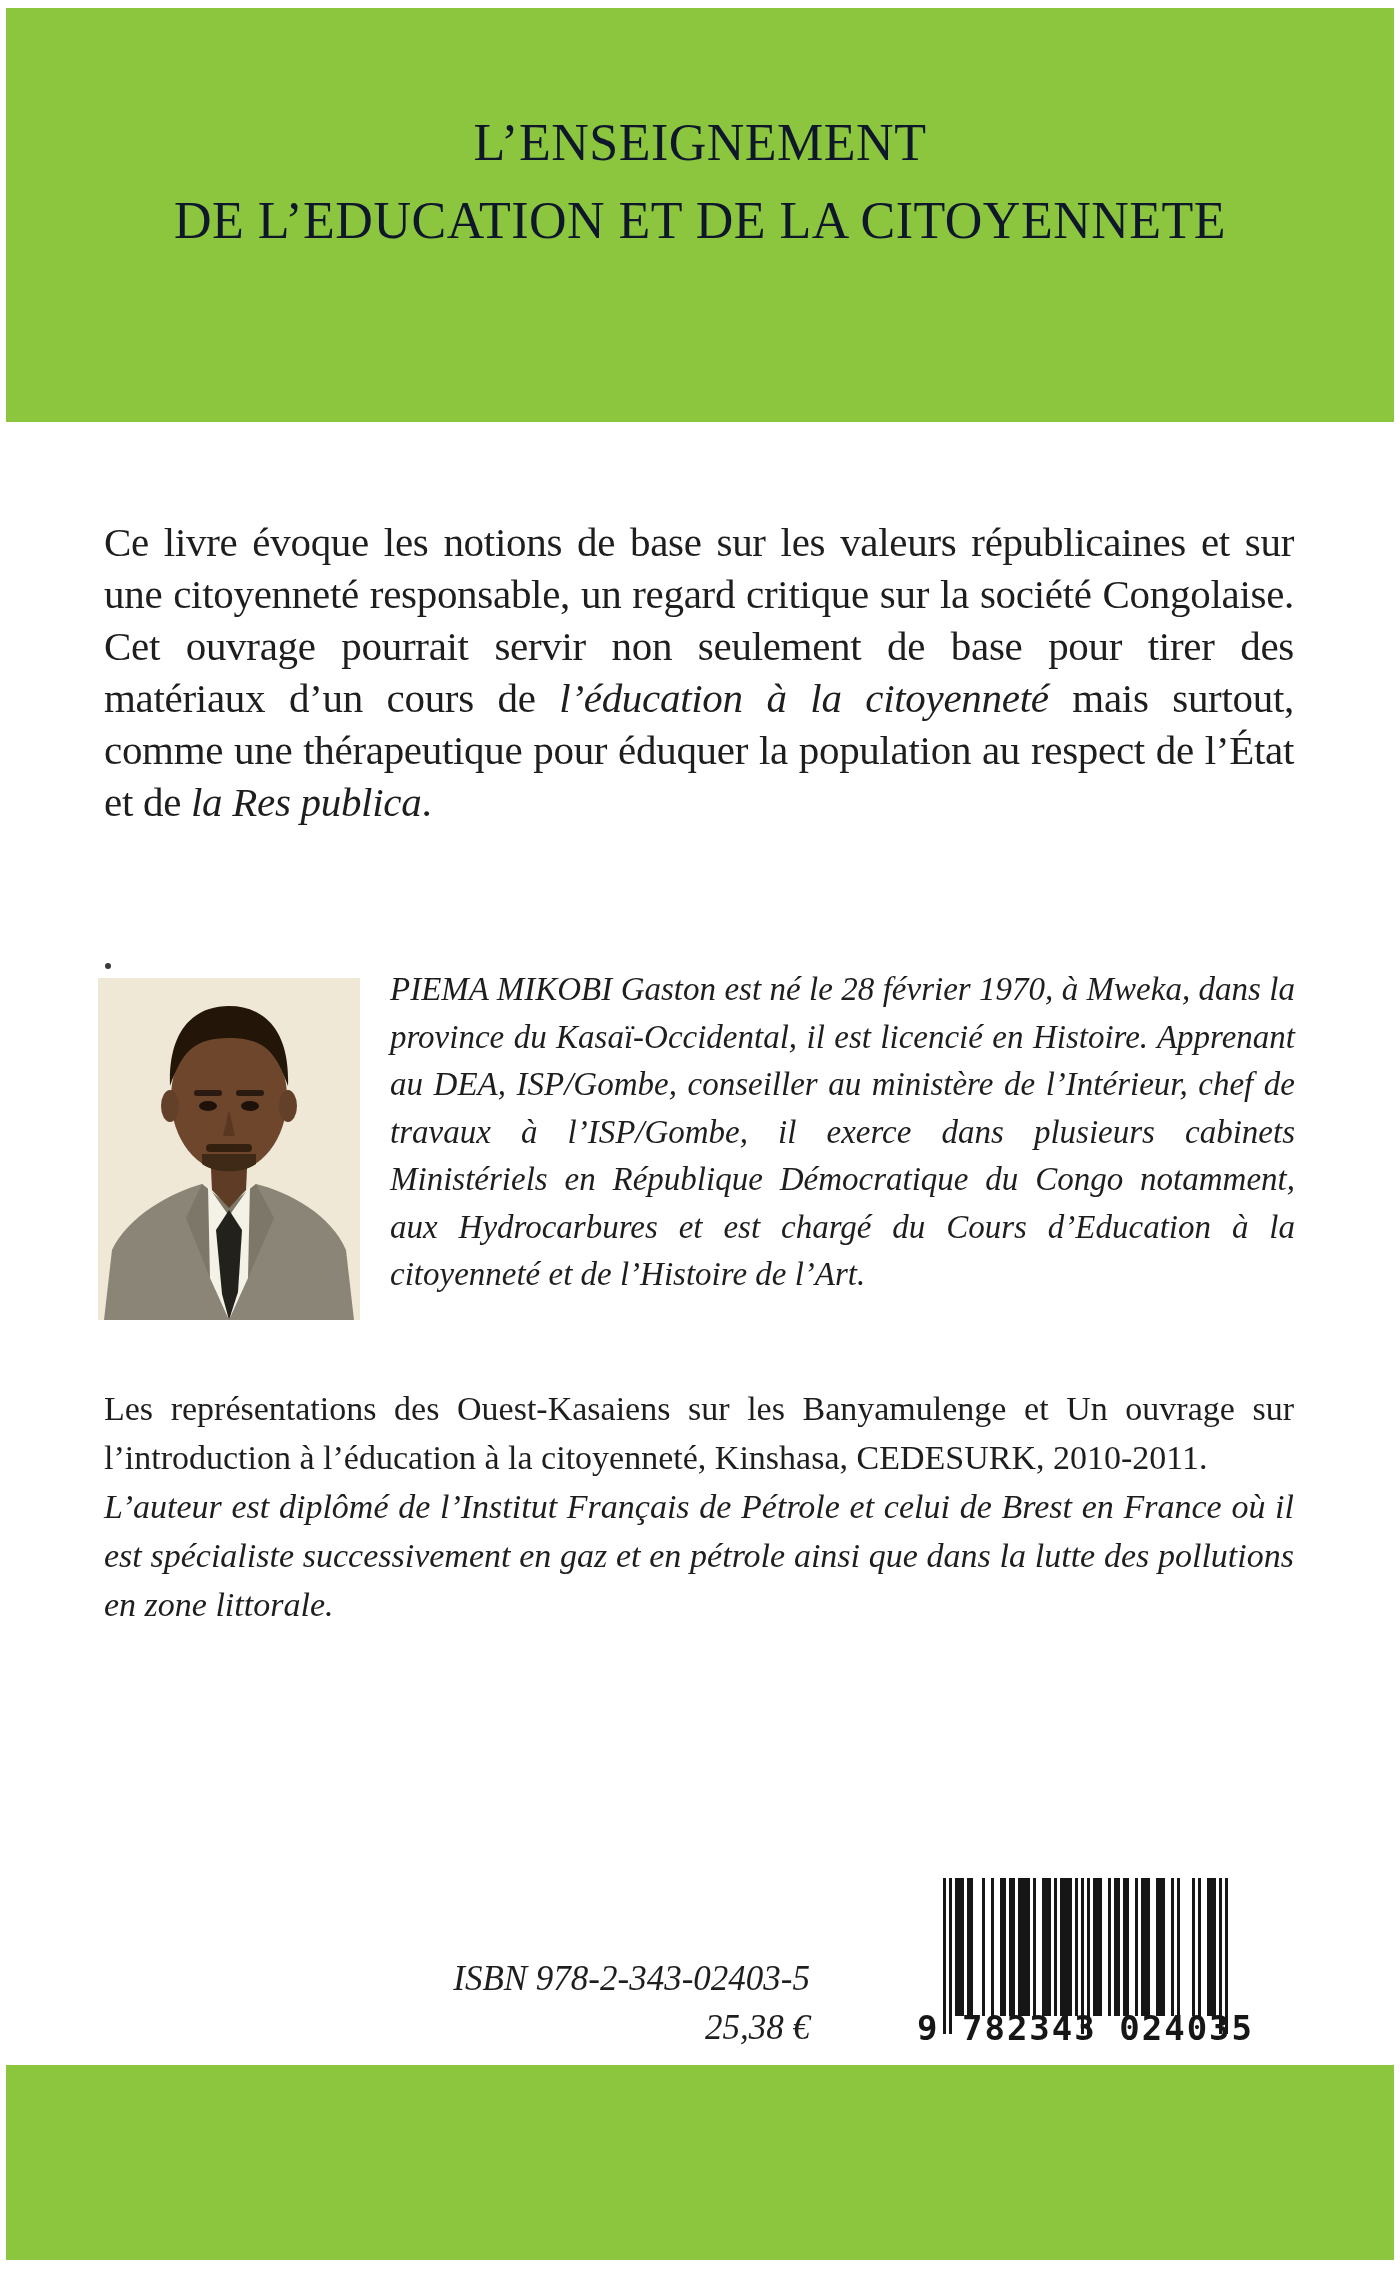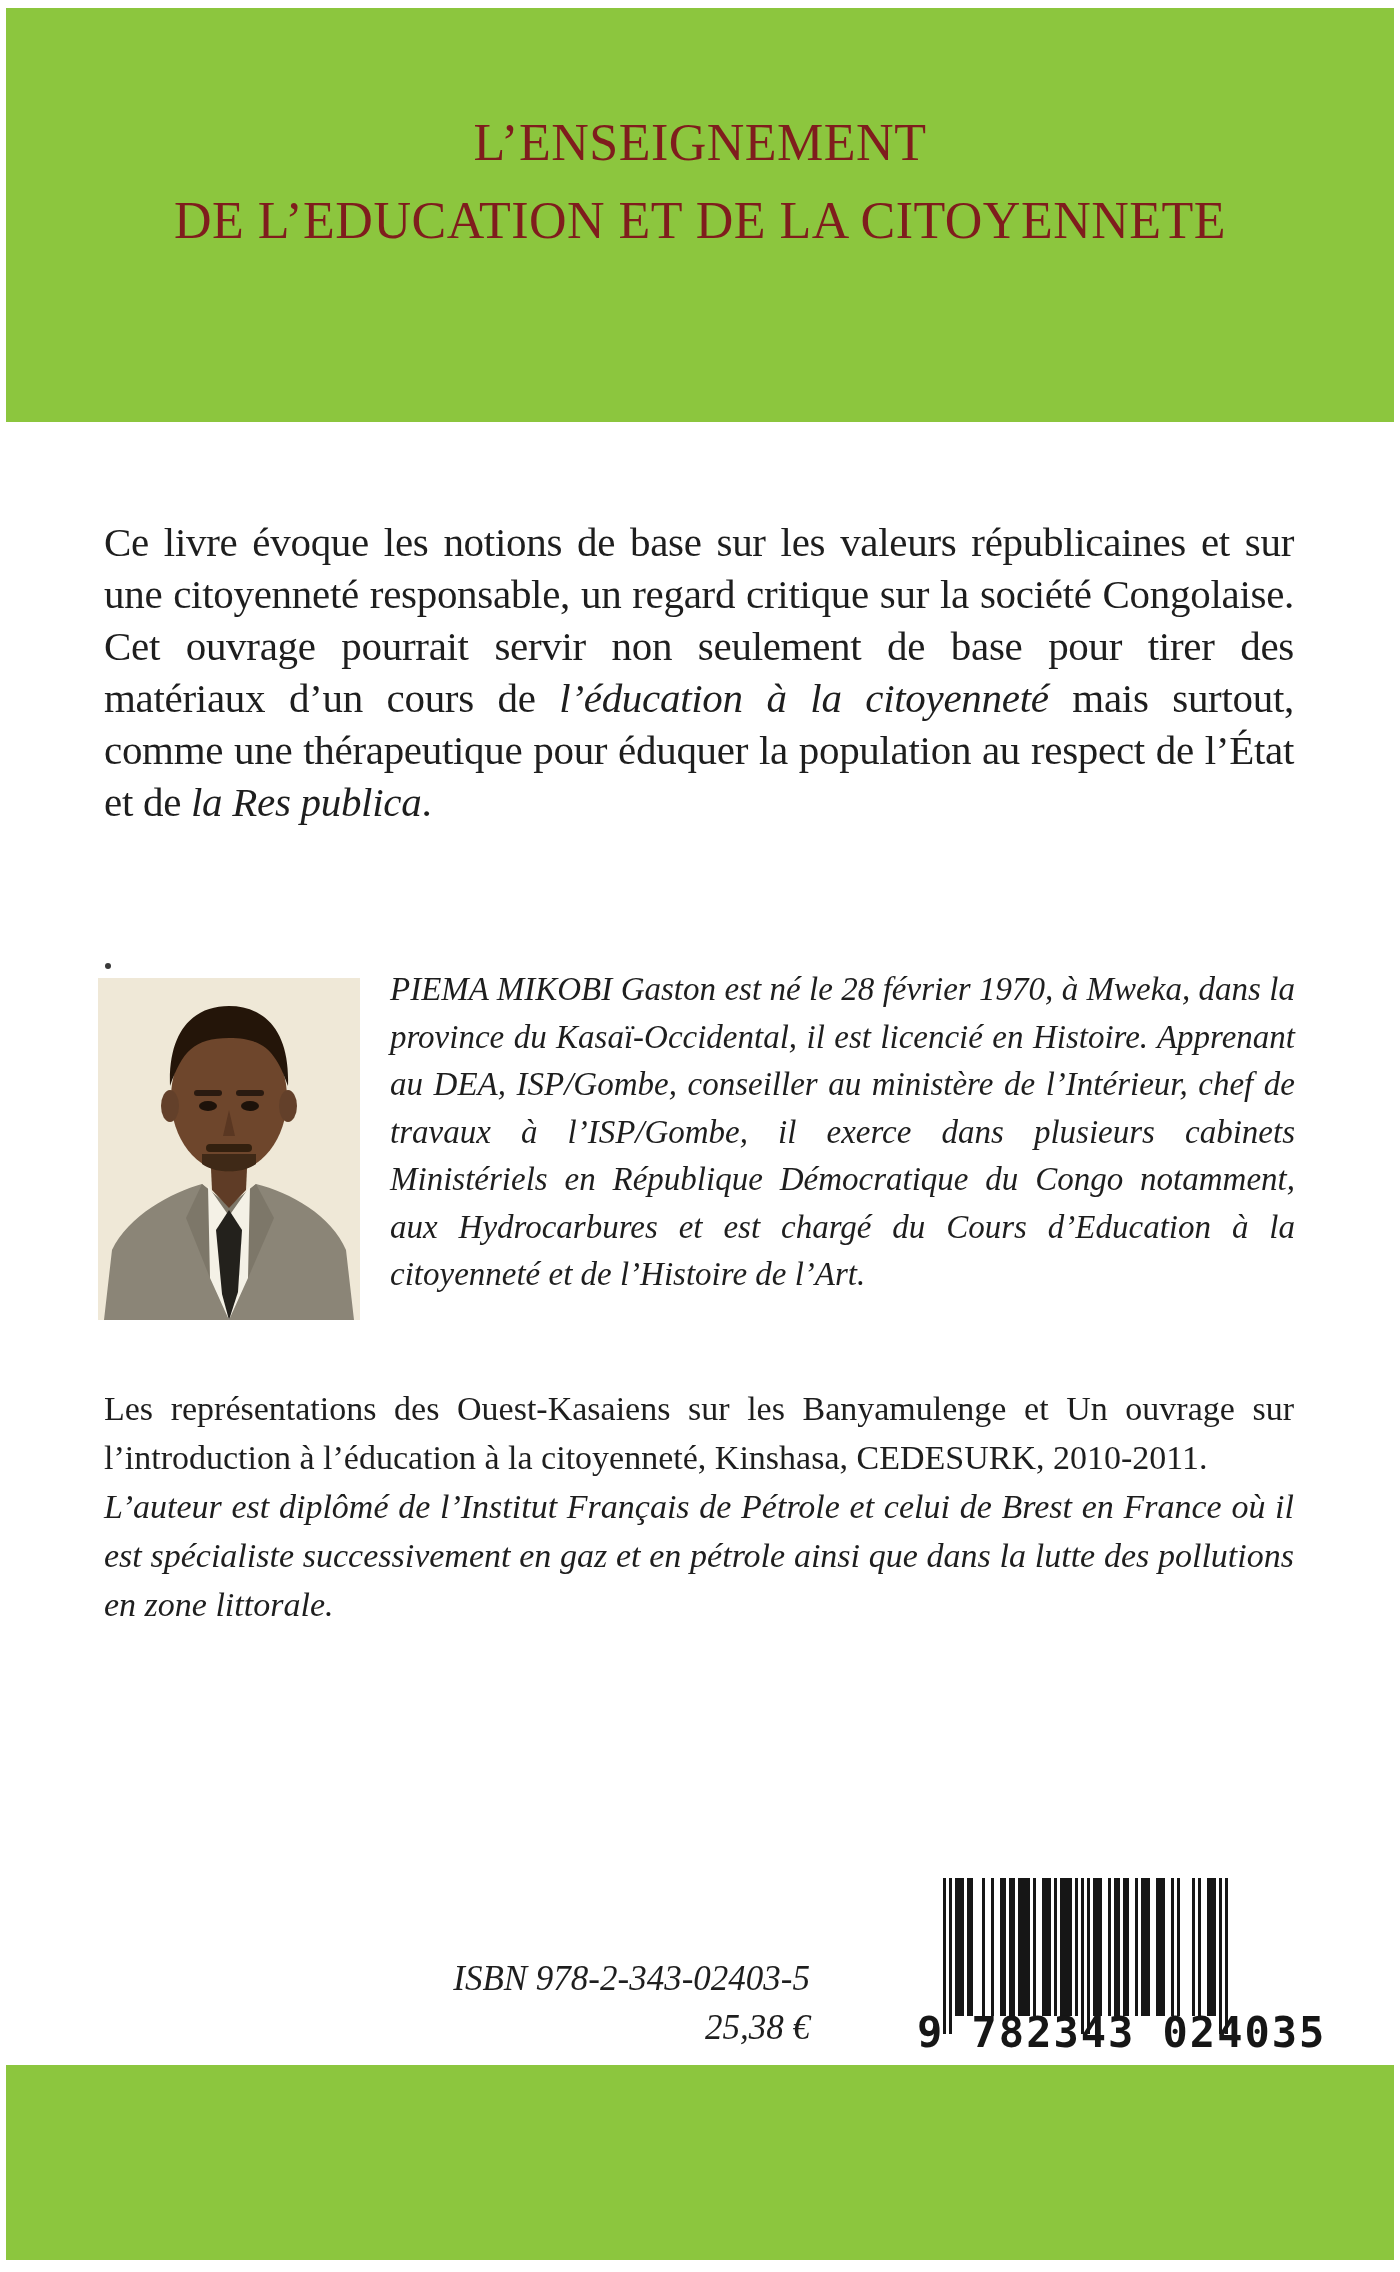--- a/index.html
+++ b/index.html
@@ -20,21 +20,21 @@
   }
   #band-top   { top: 8px;    height: 414px; }
   #band-bottom{ top: 2065px; height: 195px; }
 
   #title-block {
     position: absolute;
     top: 96px;
     left: 0;
     width: 100%;
     text-align: center;
-    color: #7f1d1d;
+    color: #0f172a;
     font-size: 52px;
     line-height: 78px;
     letter-spacing: 0.5px;
   }
 
   #synopsis {
     position: absolute;
     left: 104px;
     top: 516px;
     width: 1190px;
@@ -113,21 +113,21 @@
   #barcode-bars .module { width: 3px; height: 138px; }
   #barcode-bars .module.guard { height: 156px; }
   #barcode-bars .module.on { background: #161616; }
   #barcode-digits {
     position: absolute;
     left: 0;
     top: 130px;
     width: 340px;
     font-family: "DejaVu Sans Mono", monospace;
     font-weight: bold;
-    font-size: 42px;
+    font-size: 34px;
     letter-spacing: 2px;
     color: #161616;
     white-space: pre;
   }
 </style>
 </head>
 <body>
 
 <div id="page">
 

